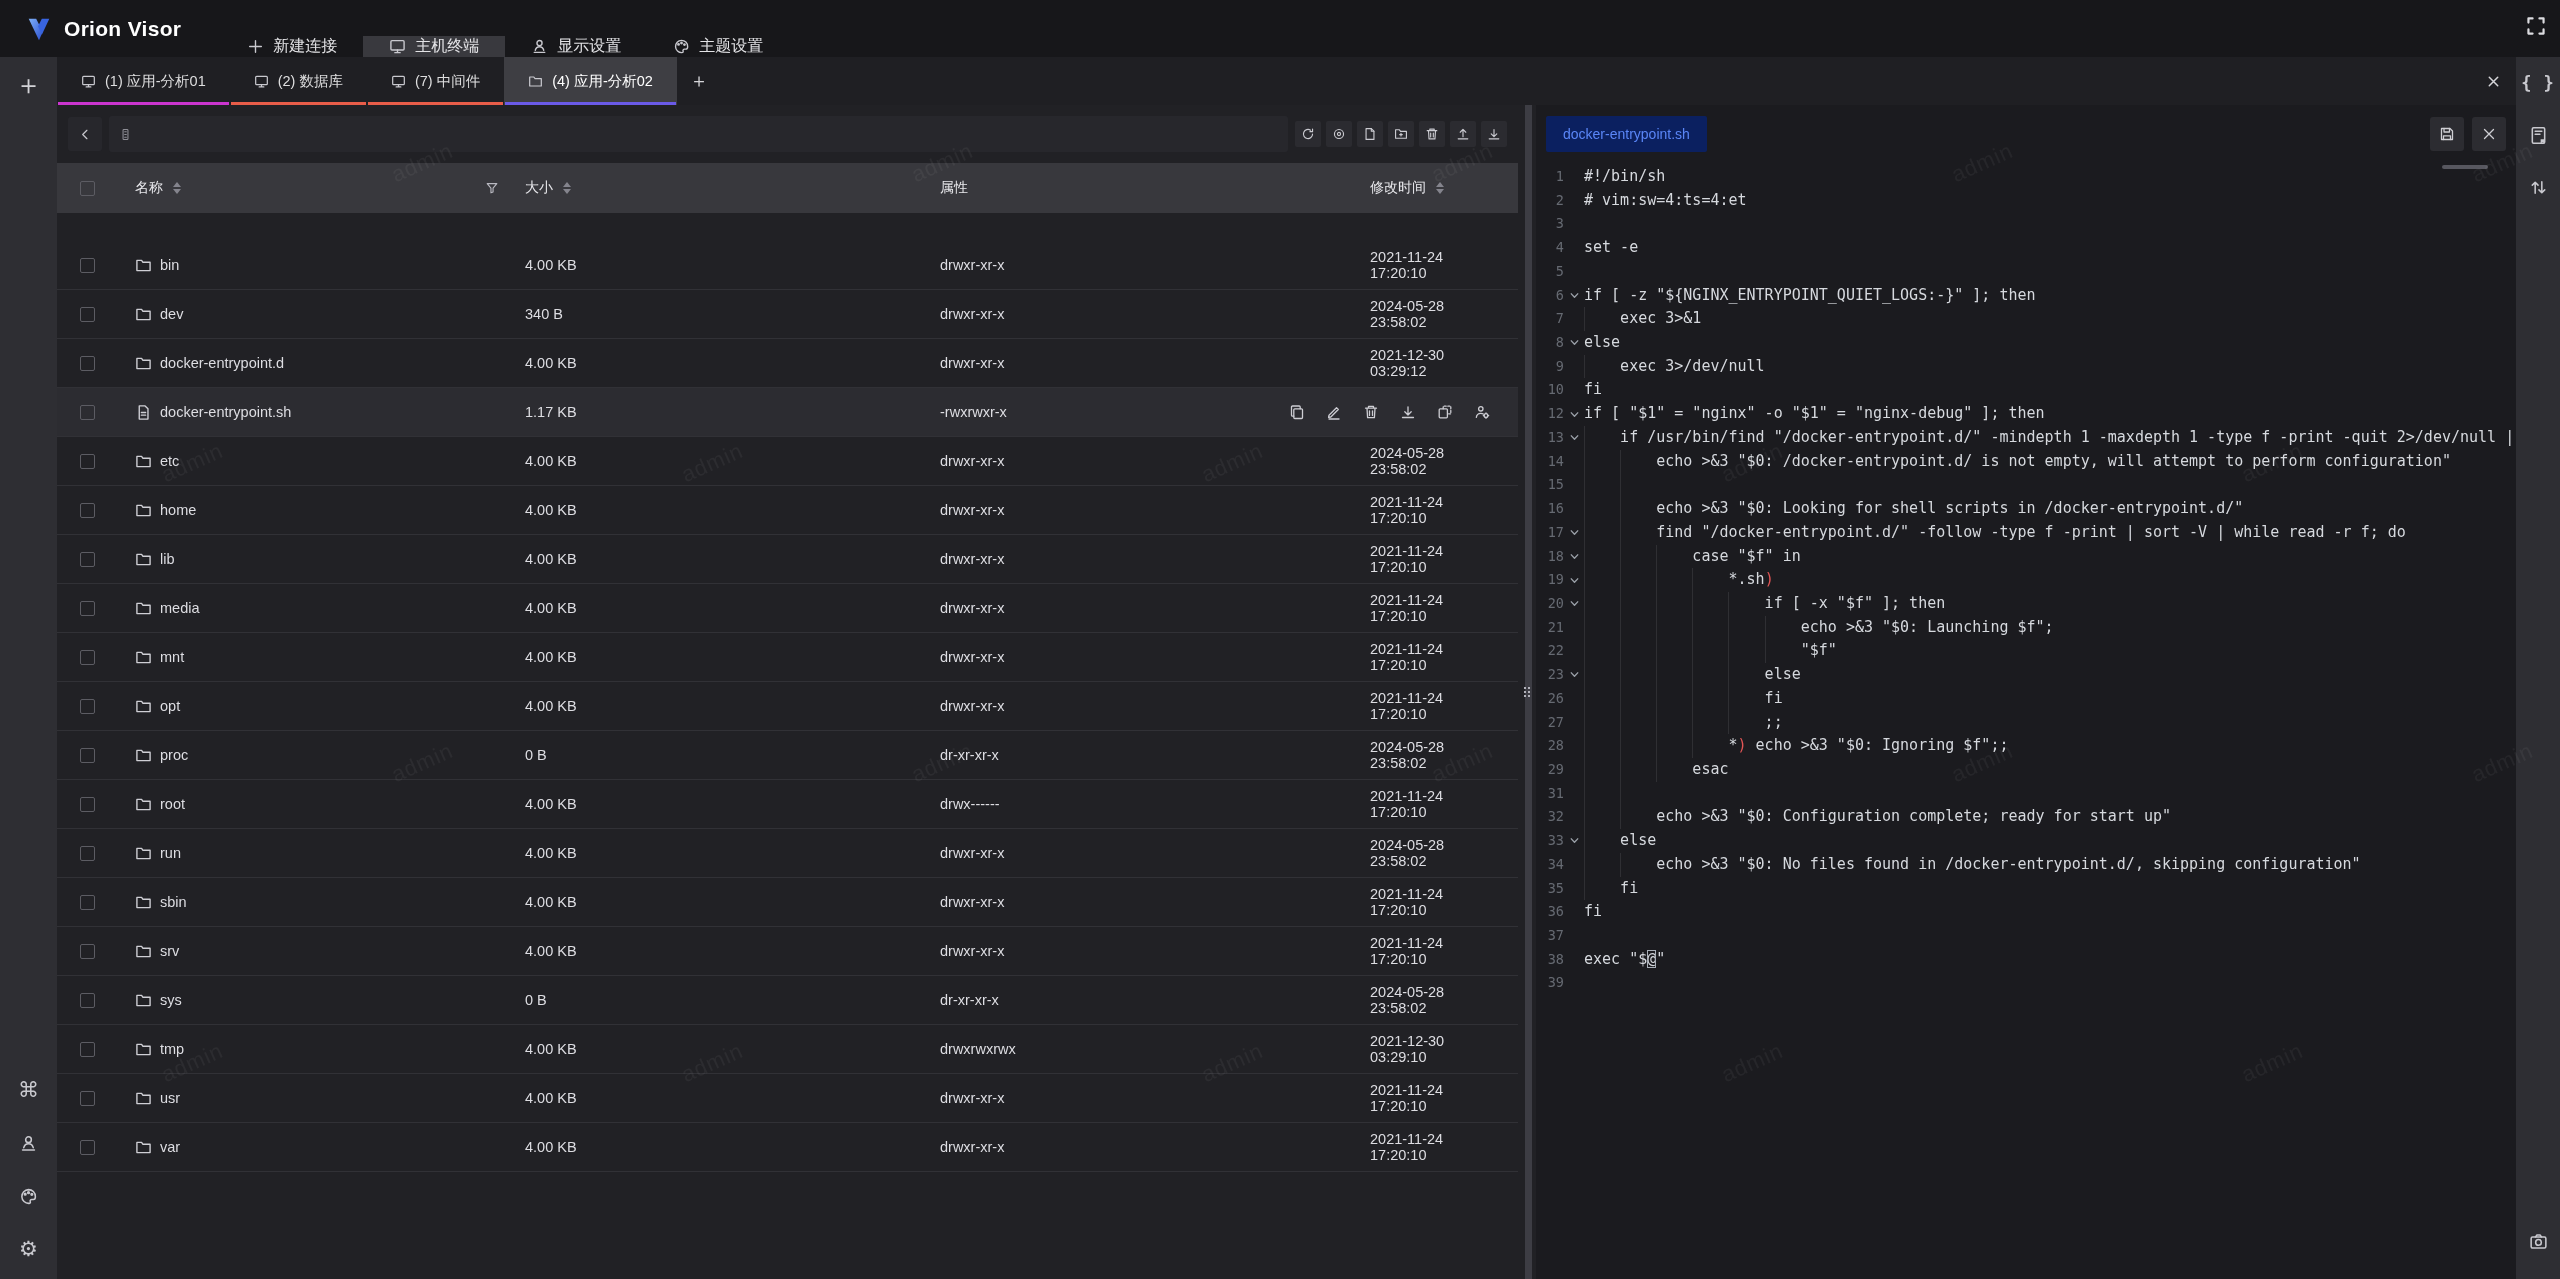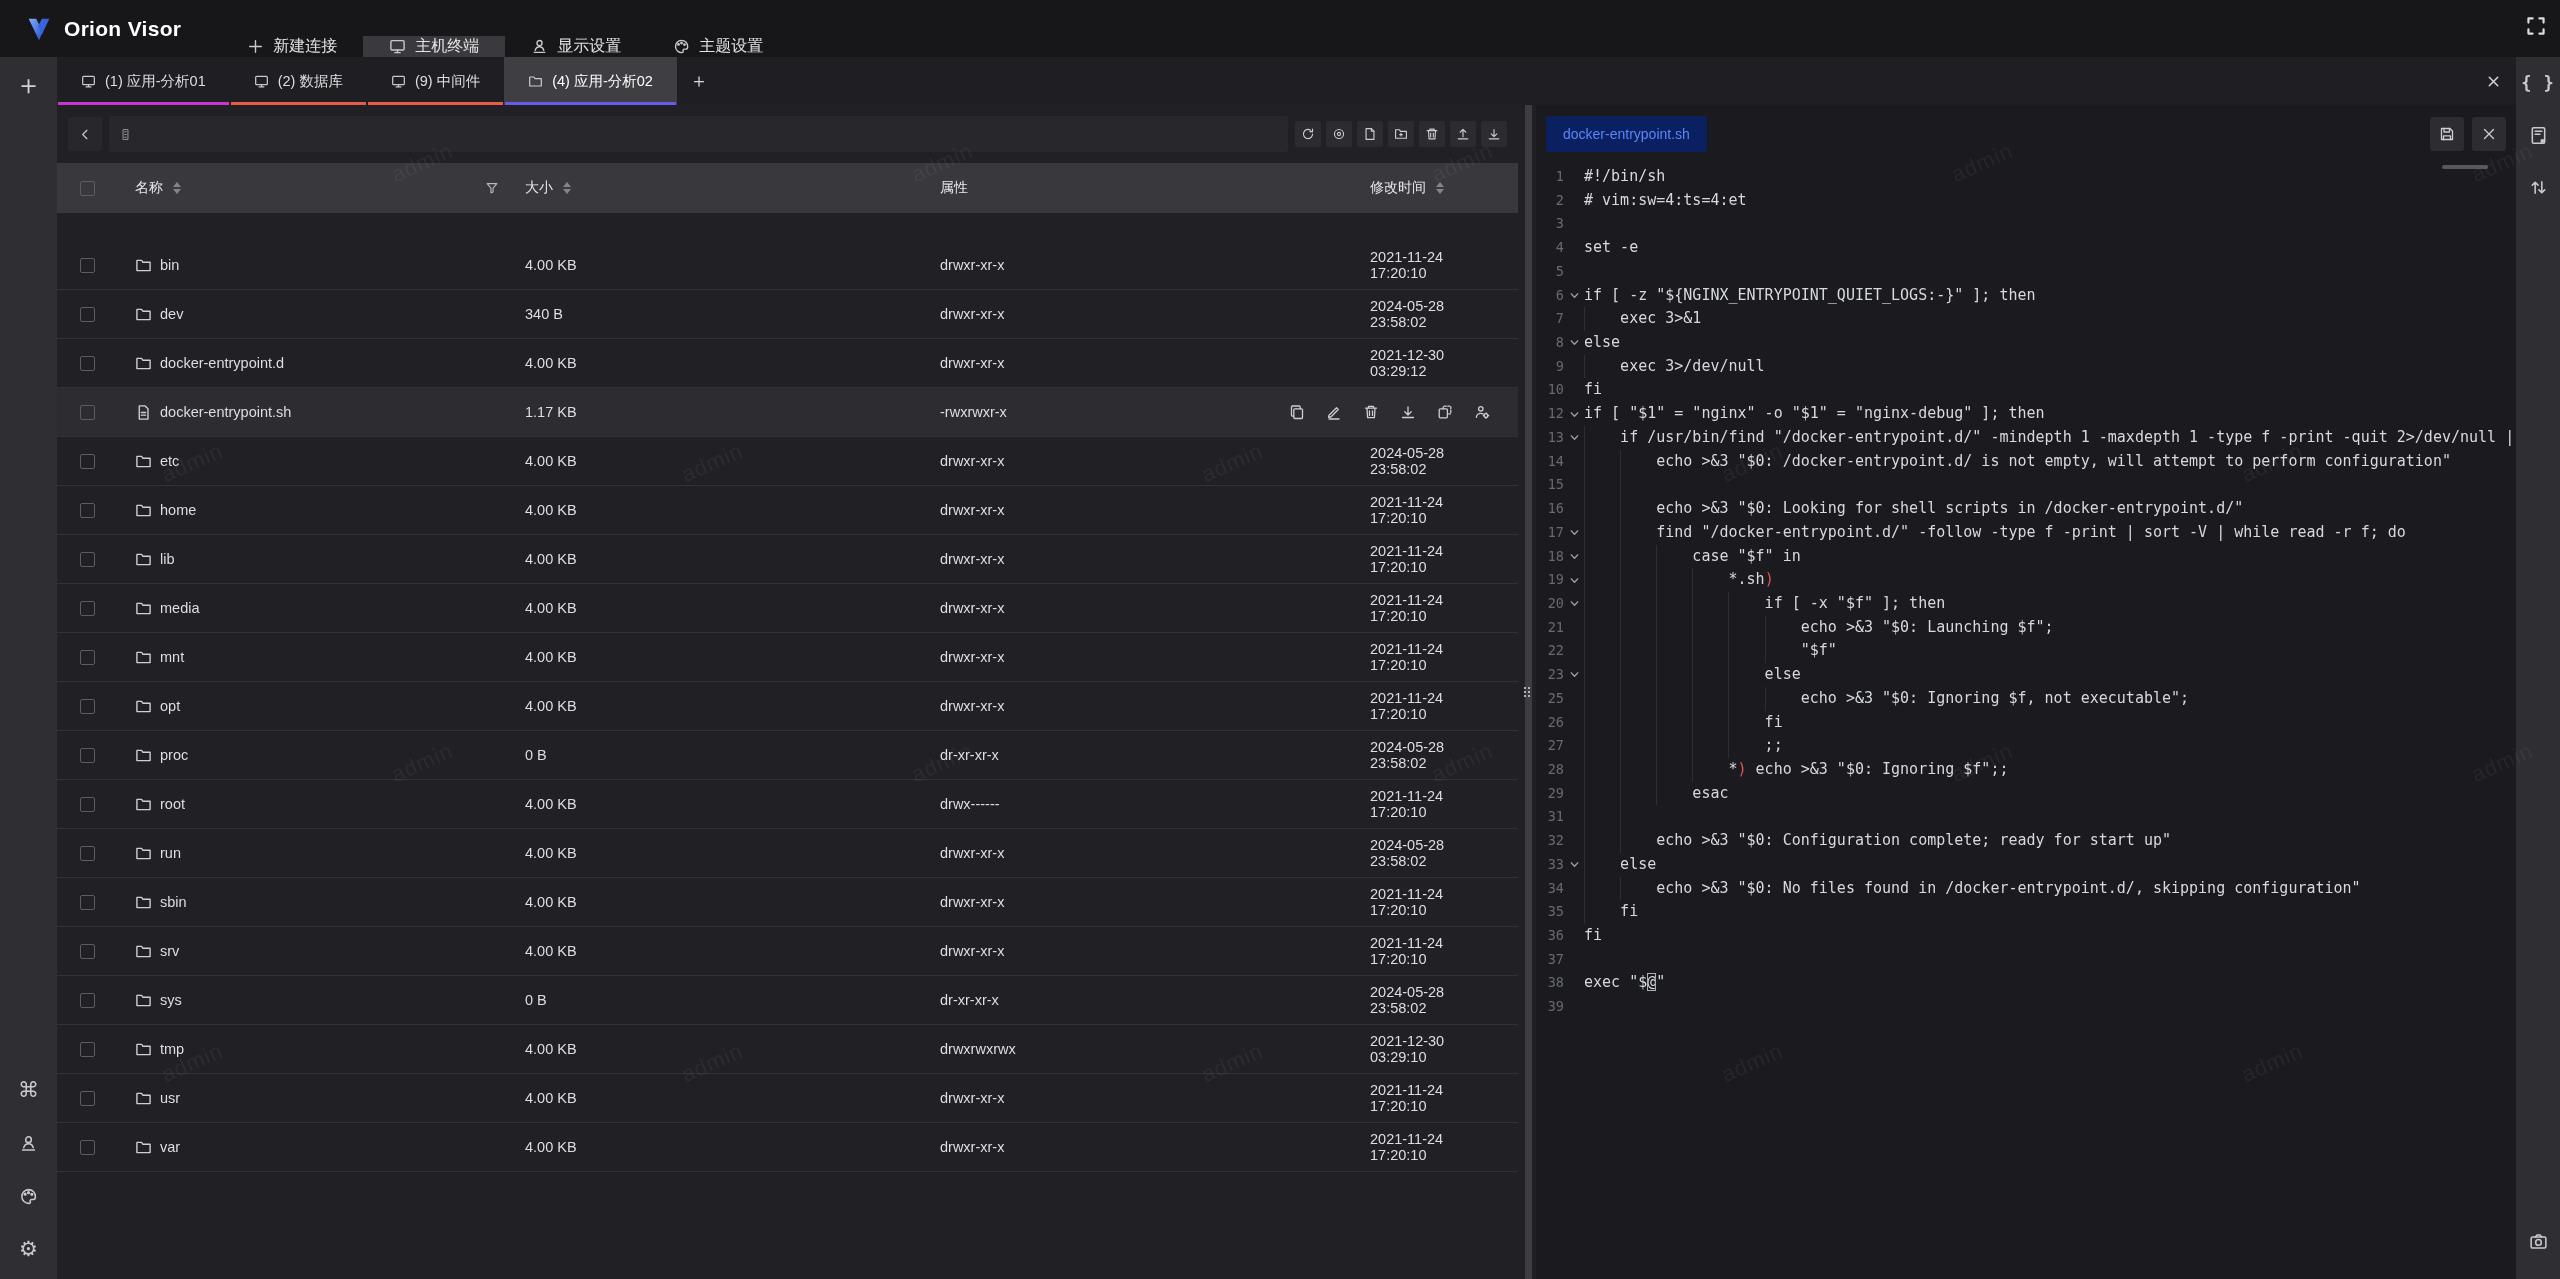--- a/index.html
+++ b/index.html
@@ -236,21 +236,21 @@
               <span class="tab-label">(2) 数据库</span>
               <i class="tab-underline" style="background: rgb(232, 93, 73);"></i>
             </div>
             <div class="tab">
               <span class="ic tab-ic">
                 <svg viewBox="0 0 16 16">
                   <rect x="1.8" y="2.5" width="12.4" height="8.8" rx="1"></rect>
                   <path d="M5.5 13.8h5M8 11.3v2.5"></path>
                 </svg>
               </span>
-              <span class="tab-label">(9) 中间件</span>
+              <span class="tab-label">(7) 中间件</span>
               <i class="tab-underline" style="background: rgb(232, 93, 73);"></i>
             </div>
             <div class="tab active">
               <span class="ic tab-ic">
                 <svg viewBox="0 0 16 16">
                   <path d="M1.8 3.2h4.4l1.3 1.8h6.7v7.8H1.8z"></path>
                 </svg>
               </span>
               <span class="tab-label">(4) 应用-分析02</span>
               <i class="tab-underline" style="background: rgb(106, 90, 232);"></i>
@@ -878,25 +878,20 @@
                 <span class="ct"><i class="ig" style="left: 0ch;"></i><i class="ig" style="left: 4ch;"></i><i class="ig" style="left: 8ch;"></i><i class="ig" style="left: 12ch;"></i><i class="ig" style="left: 16ch;"></i><i class="ig" style="left: 20ch;"></i>                        "$f"</span>
               </div>
               <div class="cl">
                 <span class="ln">23</span>
                 <span class="fold">
                   <svg viewBox="0 0 12 12">
                     <path d="M2.5 4.2L6 8l3.5-3.8"></path>
                   </svg>
                 </span>
                 <span class="ct"><i class="ig" style="left: 0ch;"></i><i class="ig" style="left: 4ch;"></i><i class="ig" style="left: 8ch;"></i><i class="ig" style="left: 12ch;"></i><i class="ig" style="left: 16ch;"></i>                    else</span>
-              </div>
-              <div class="cl">
-                <span class="ln">25</span>
-                <span class="fold"></span>
-                <span class="ct"><i class="ig" style="left: 0ch;"></i><i class="ig" style="left: 4ch;"></i><i class="ig" style="left: 8ch;"></i><i class="ig" style="left: 12ch;"></i><i class="ig" style="left: 16ch;"></i><i class="ig" style="left: 20ch;"></i>                        echo &gt;&amp;3 "$0: Ignoring $f, not executable";</span>
               </div>
               <div class="cl">
                 <span class="ln">26</span>
                 <span class="fold"></span>
                 <span class="ct"><i class="ig" style="left: 0ch;"></i><i class="ig" style="left: 4ch;"></i><i class="ig" style="left: 8ch;"></i><i class="ig" style="left: 12ch;"></i><i class="ig" style="left: 16ch;"></i>                    fi</span>
               </div>
               <div class="cl">
                 <span class="ln">27</span>
                 <span class="fold"></span>
                 <span class="ct"><i class="ig" style="left: 0ch;"></i><i class="ig" style="left: 4ch;"></i><i class="ig" style="left: 8ch;"></i><i class="ig" style="left: 12ch;"></i><i class="ig" style="left: 16ch;"></i>                    ;;</span>

